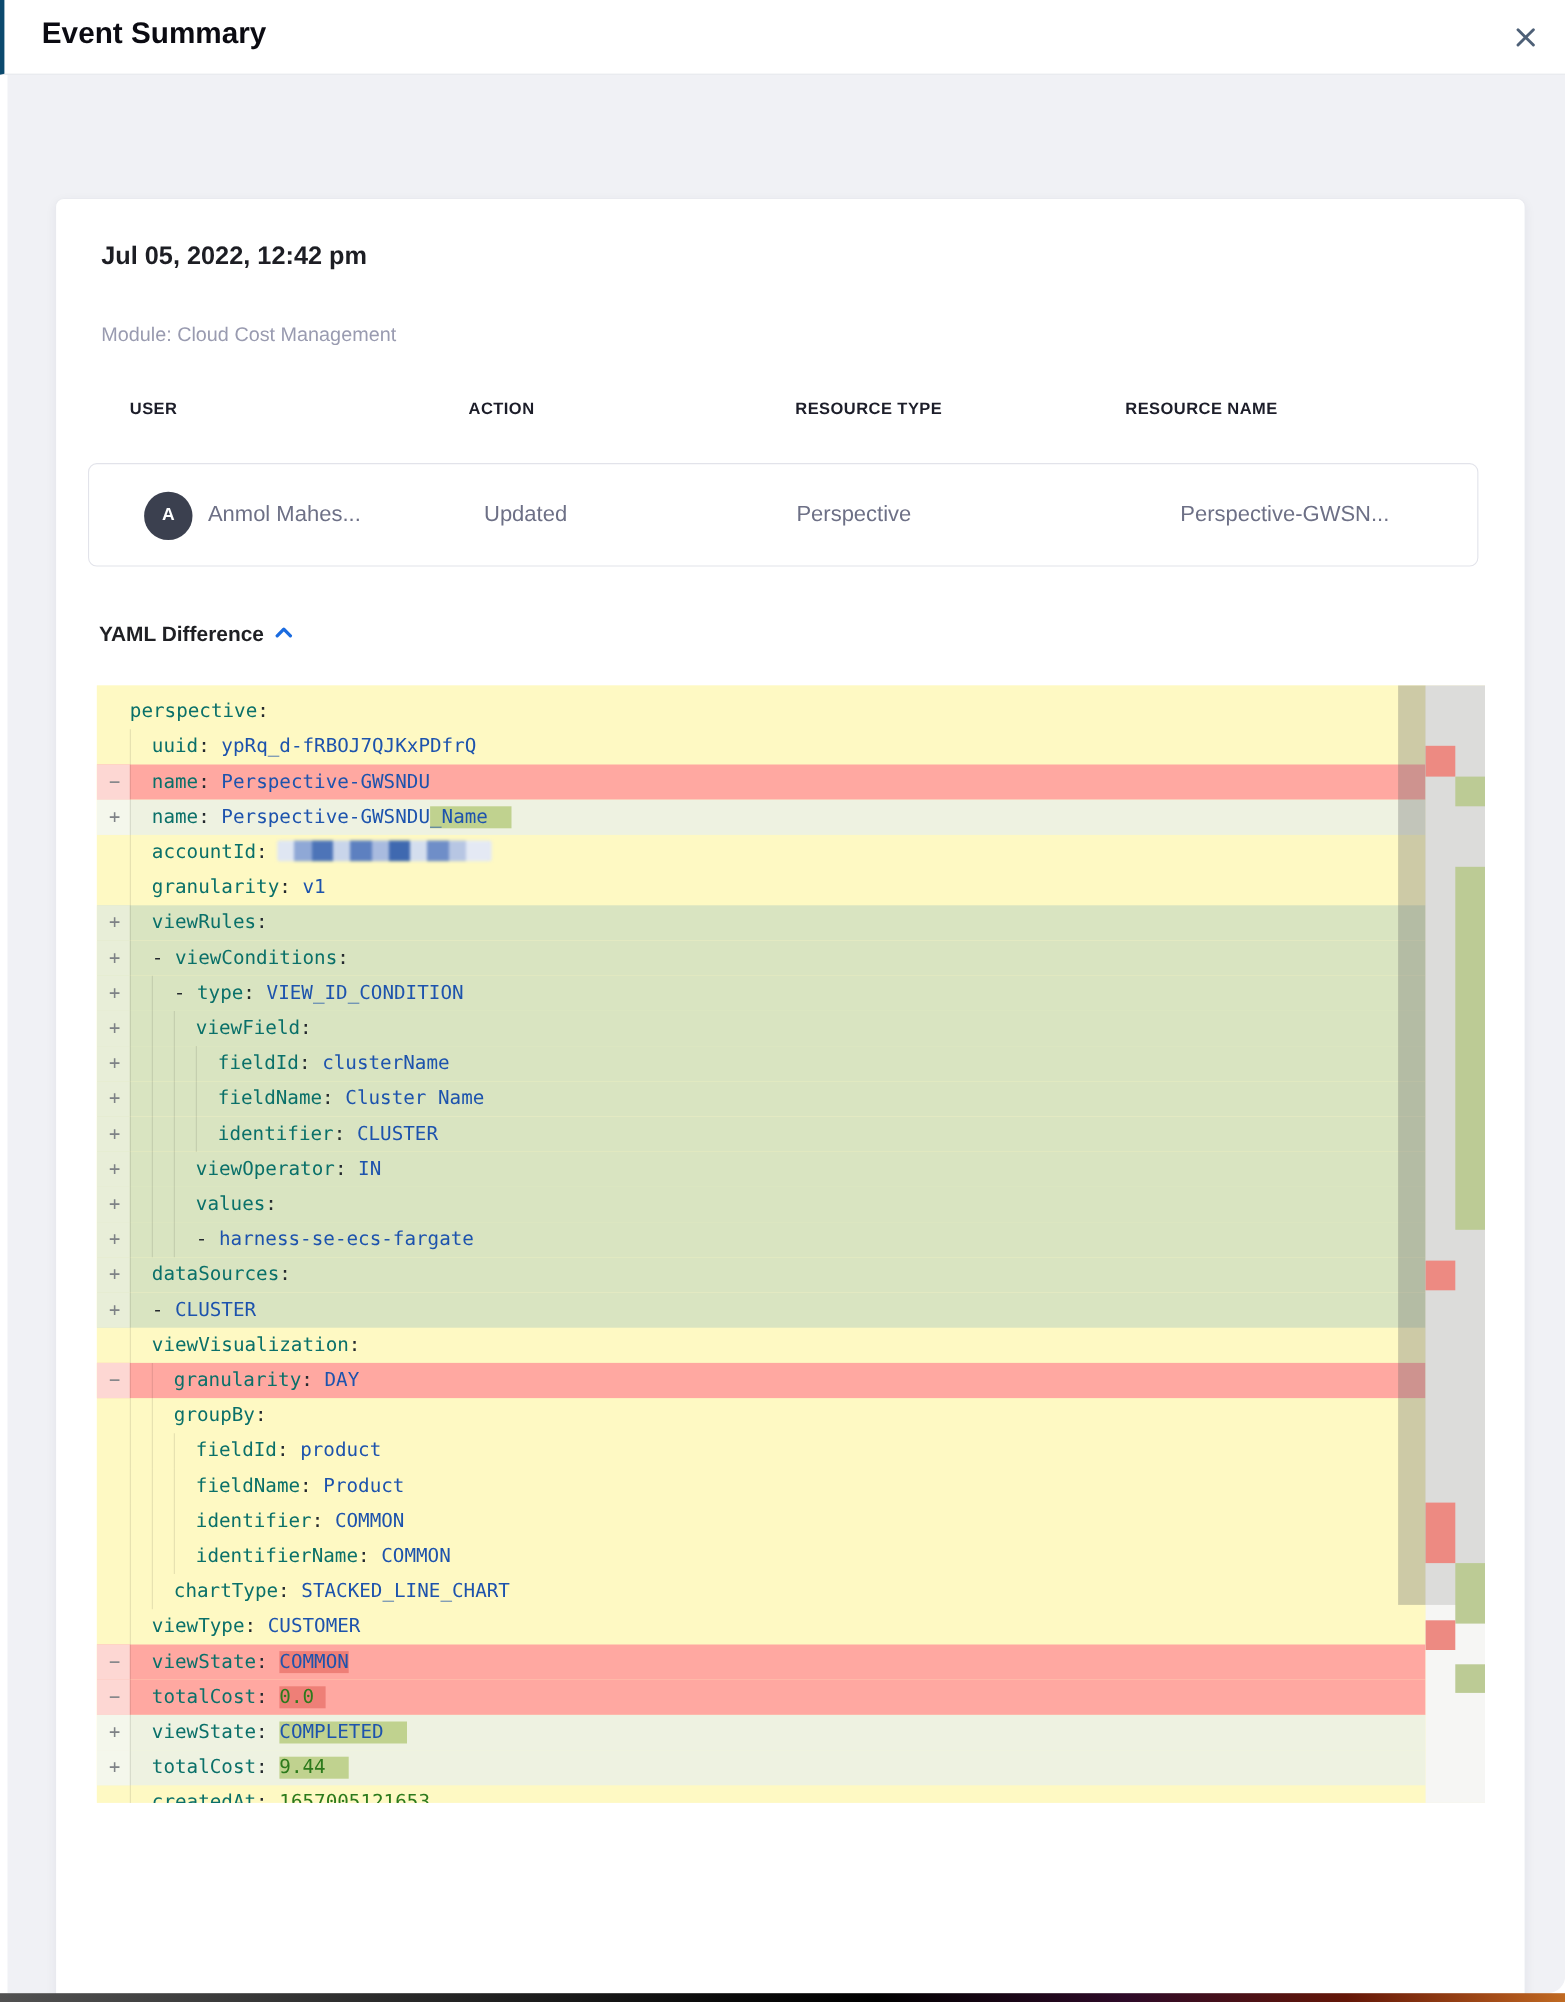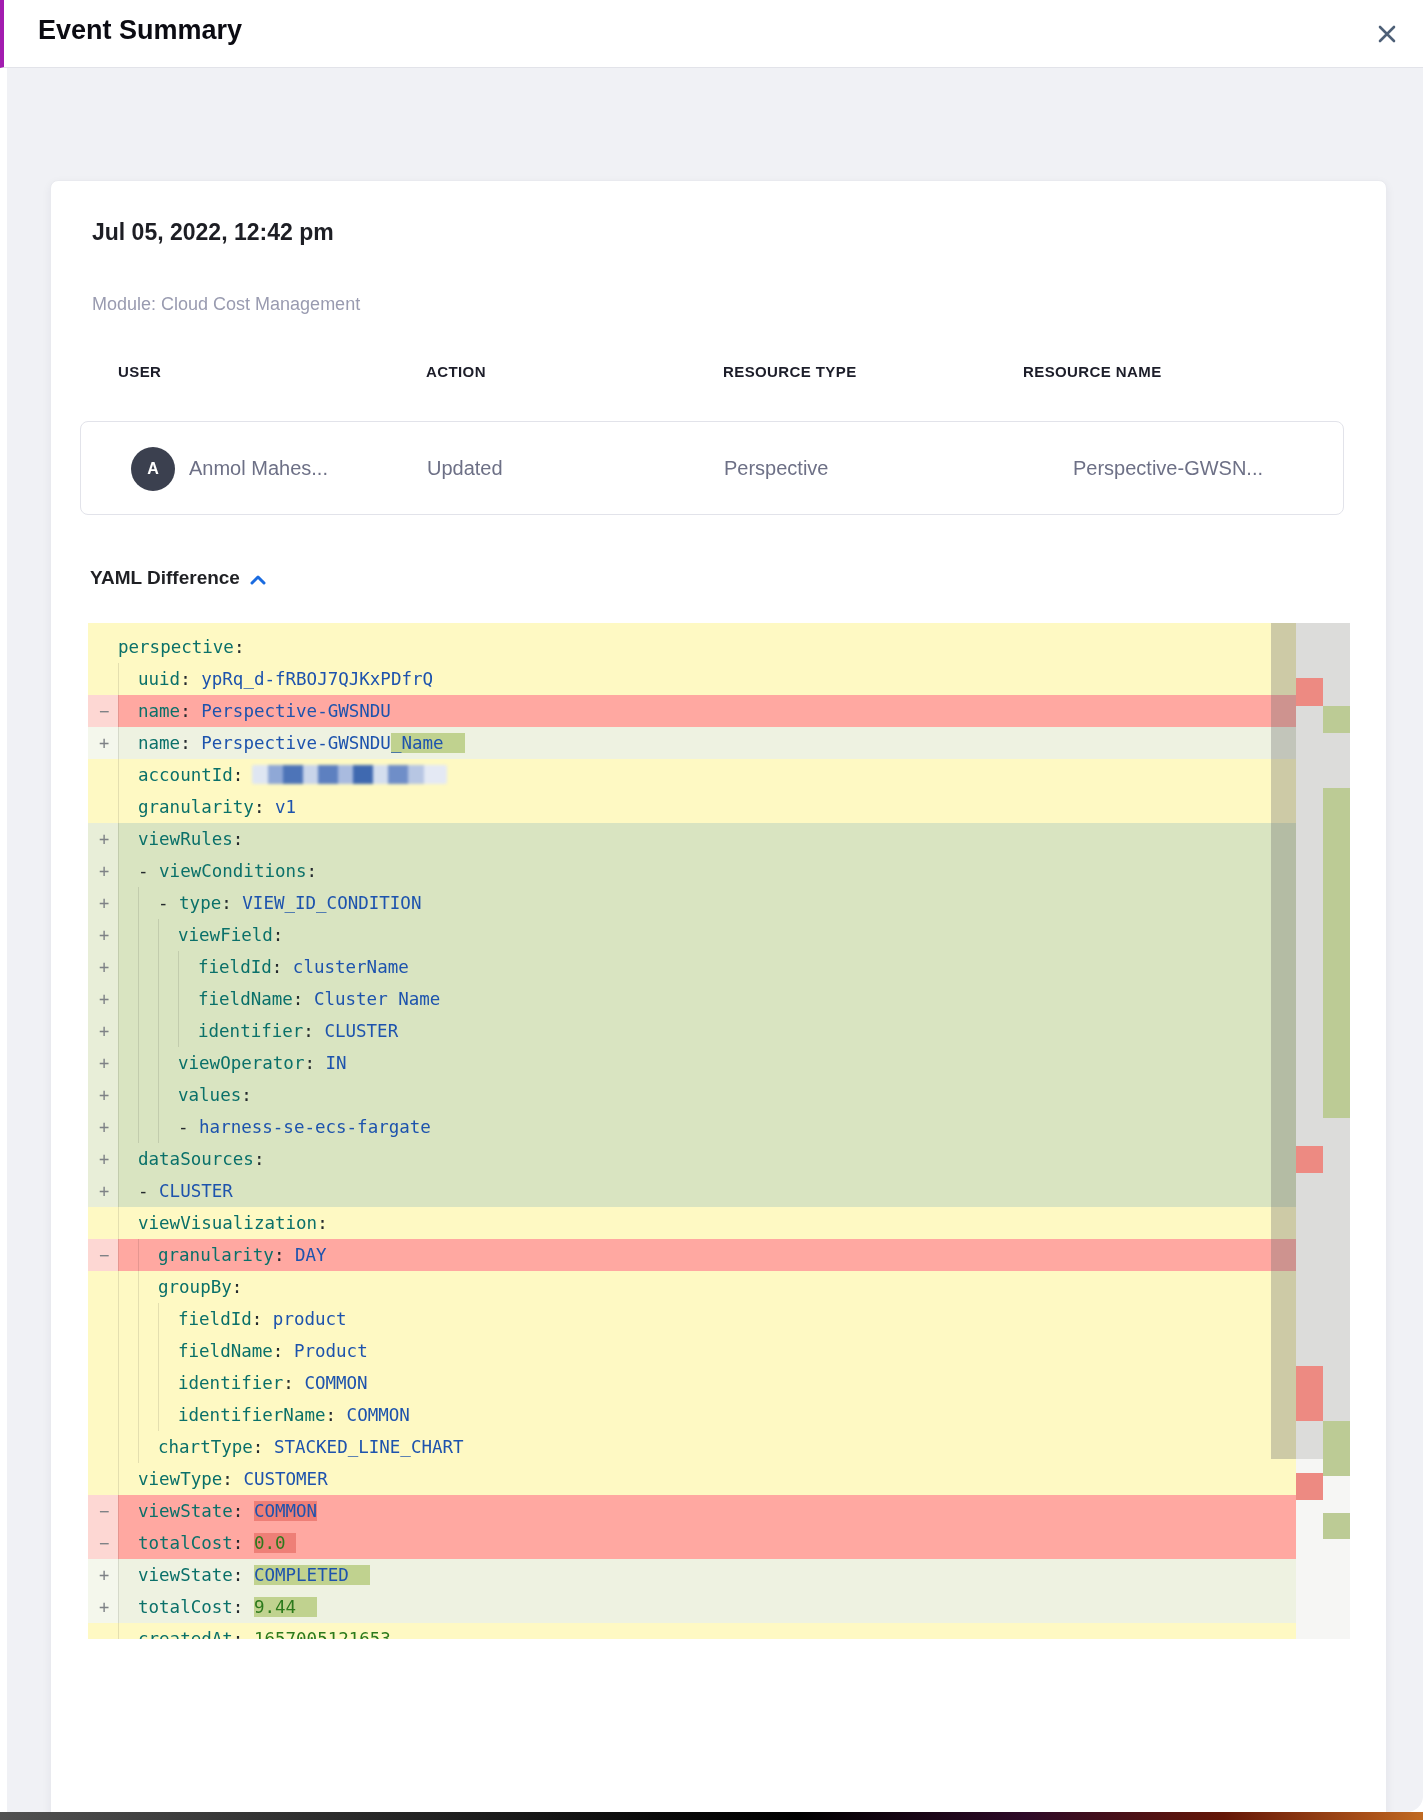--- a/index.html
+++ b/index.html
@@ -1,21 +1,21 @@
 <!DOCTYPE html>
 <html><head>
 <meta charset="utf-8">
 <style>
   html,body{margin:0;padding:0;background:#ffffff;}
   .page{position:relative;width:1423px;height:1820px;background:#fff;overflow:hidden;
         font-family:"Liberation Sans",sans-serif;}
 
   
   .hdr{position:absolute;top:0;left:0;width:100%;height:68px;background:#fff;
-       border-bottom:1px solid #e2e3e9;border-left:4px solid #a21caf;box-sizing:border-box;}
+       border-bottom:1px solid #e2e3e9;border-left:4px solid #0c4a6e;box-sizing:border-box;}
   .hdr-title{position:absolute;left:34px;top:15px;font-size:27px;font-weight:700;color:#0b0b12;}
   .close-btn{position:absolute;right:24px;top:22px;width:24px;height:24px;cursor:pointer;}
 
   
   .body{position:absolute;top:68px;left:0;width:100%;height:1744px;background:#f0f1f5;
         border-left:7px solid #ffffff;box-sizing:border-box;border-bottom-right-radius:16px;}
   .bottom-bar{position:absolute;top:1812px;left:0;width:100%;height:8px;
         background:linear-gradient(90deg,#515151 0%,#2e2e2e 22%,#0a0a0a 46%,#000 56%,#2e0a28 72%,#641607 86%,#a84f18 96%,#c06a22 100%);}
 
   
@@ -26,24 +26,24 @@
 
   
   .th{position:absolute;top:182px;font-size:15px;font-weight:700;letter-spacing:.4px;color:#1c1d29;}
   .th-user{left:67px}.th-action{left:375px}.th-rtype{left:672px}.th-rname{left:972px}
   .row-box{position:absolute;left:29px;top:240px;width:1264px;height:94px;border:1px solid #e2e3ea;
            border-radius:8px;background:#fff;box-sizing:border-box;}
   .avatar{position:absolute;left:50px;top:25px;width:44px;height:44px;border-radius:50%;
           background:#3b404f;color:#fff;font-size:16px;font-weight:700;
           display:flex;align-items:center;justify-content:center;}
   .cell{position:absolute;top:35px;font-size:20px;color:#6d7086;white-space:nowrap;}
-  .c-user{left:108px}.c-action{left:346px}.c-rtype{left:643px}.c-rname{left:992px}
-
-  
-  .yaml-toggle{position:absolute;left:39px;top:386px;display:flex;align-items:flex-end;gap:10px;cursor:pointer;}
+  .c-user{left:108px}.c-action{left:359px}.c-rtype{left:643px}.c-rname{left:992px}
+
+  
+  .yaml-toggle{position:absolute;left:39px;top:386px;display:flex;align-items:flex-start;gap:10px;cursor:pointer;}
   .yaml-label{font-size:19px;font-weight:600;color:#1f2024;}
 
   
   .diff{position:absolute;left:37px;top:442px;width:1262px;height:1016px;background:#fef9c3;
         overflow:hidden;font-family:"DejaVu Sans Mono",monospace;}
   .dlines{padding-top:8px;}
   .dline{display:flex;height:32px;line-height:32px;width:calc(100% - 54px);font-size:17.5px;}
   .gut{flex:0 0 30px;box-sizing:border-box;padding-left:11px;color:#7e8286;font-size:17px;}
   .dline.del{background:#ffa8a1}.dline.del .gut{background:#fdd7d3}
   .dline.add{background:#eef2e1}.dline.add .gut{background:#f4f7ec}

